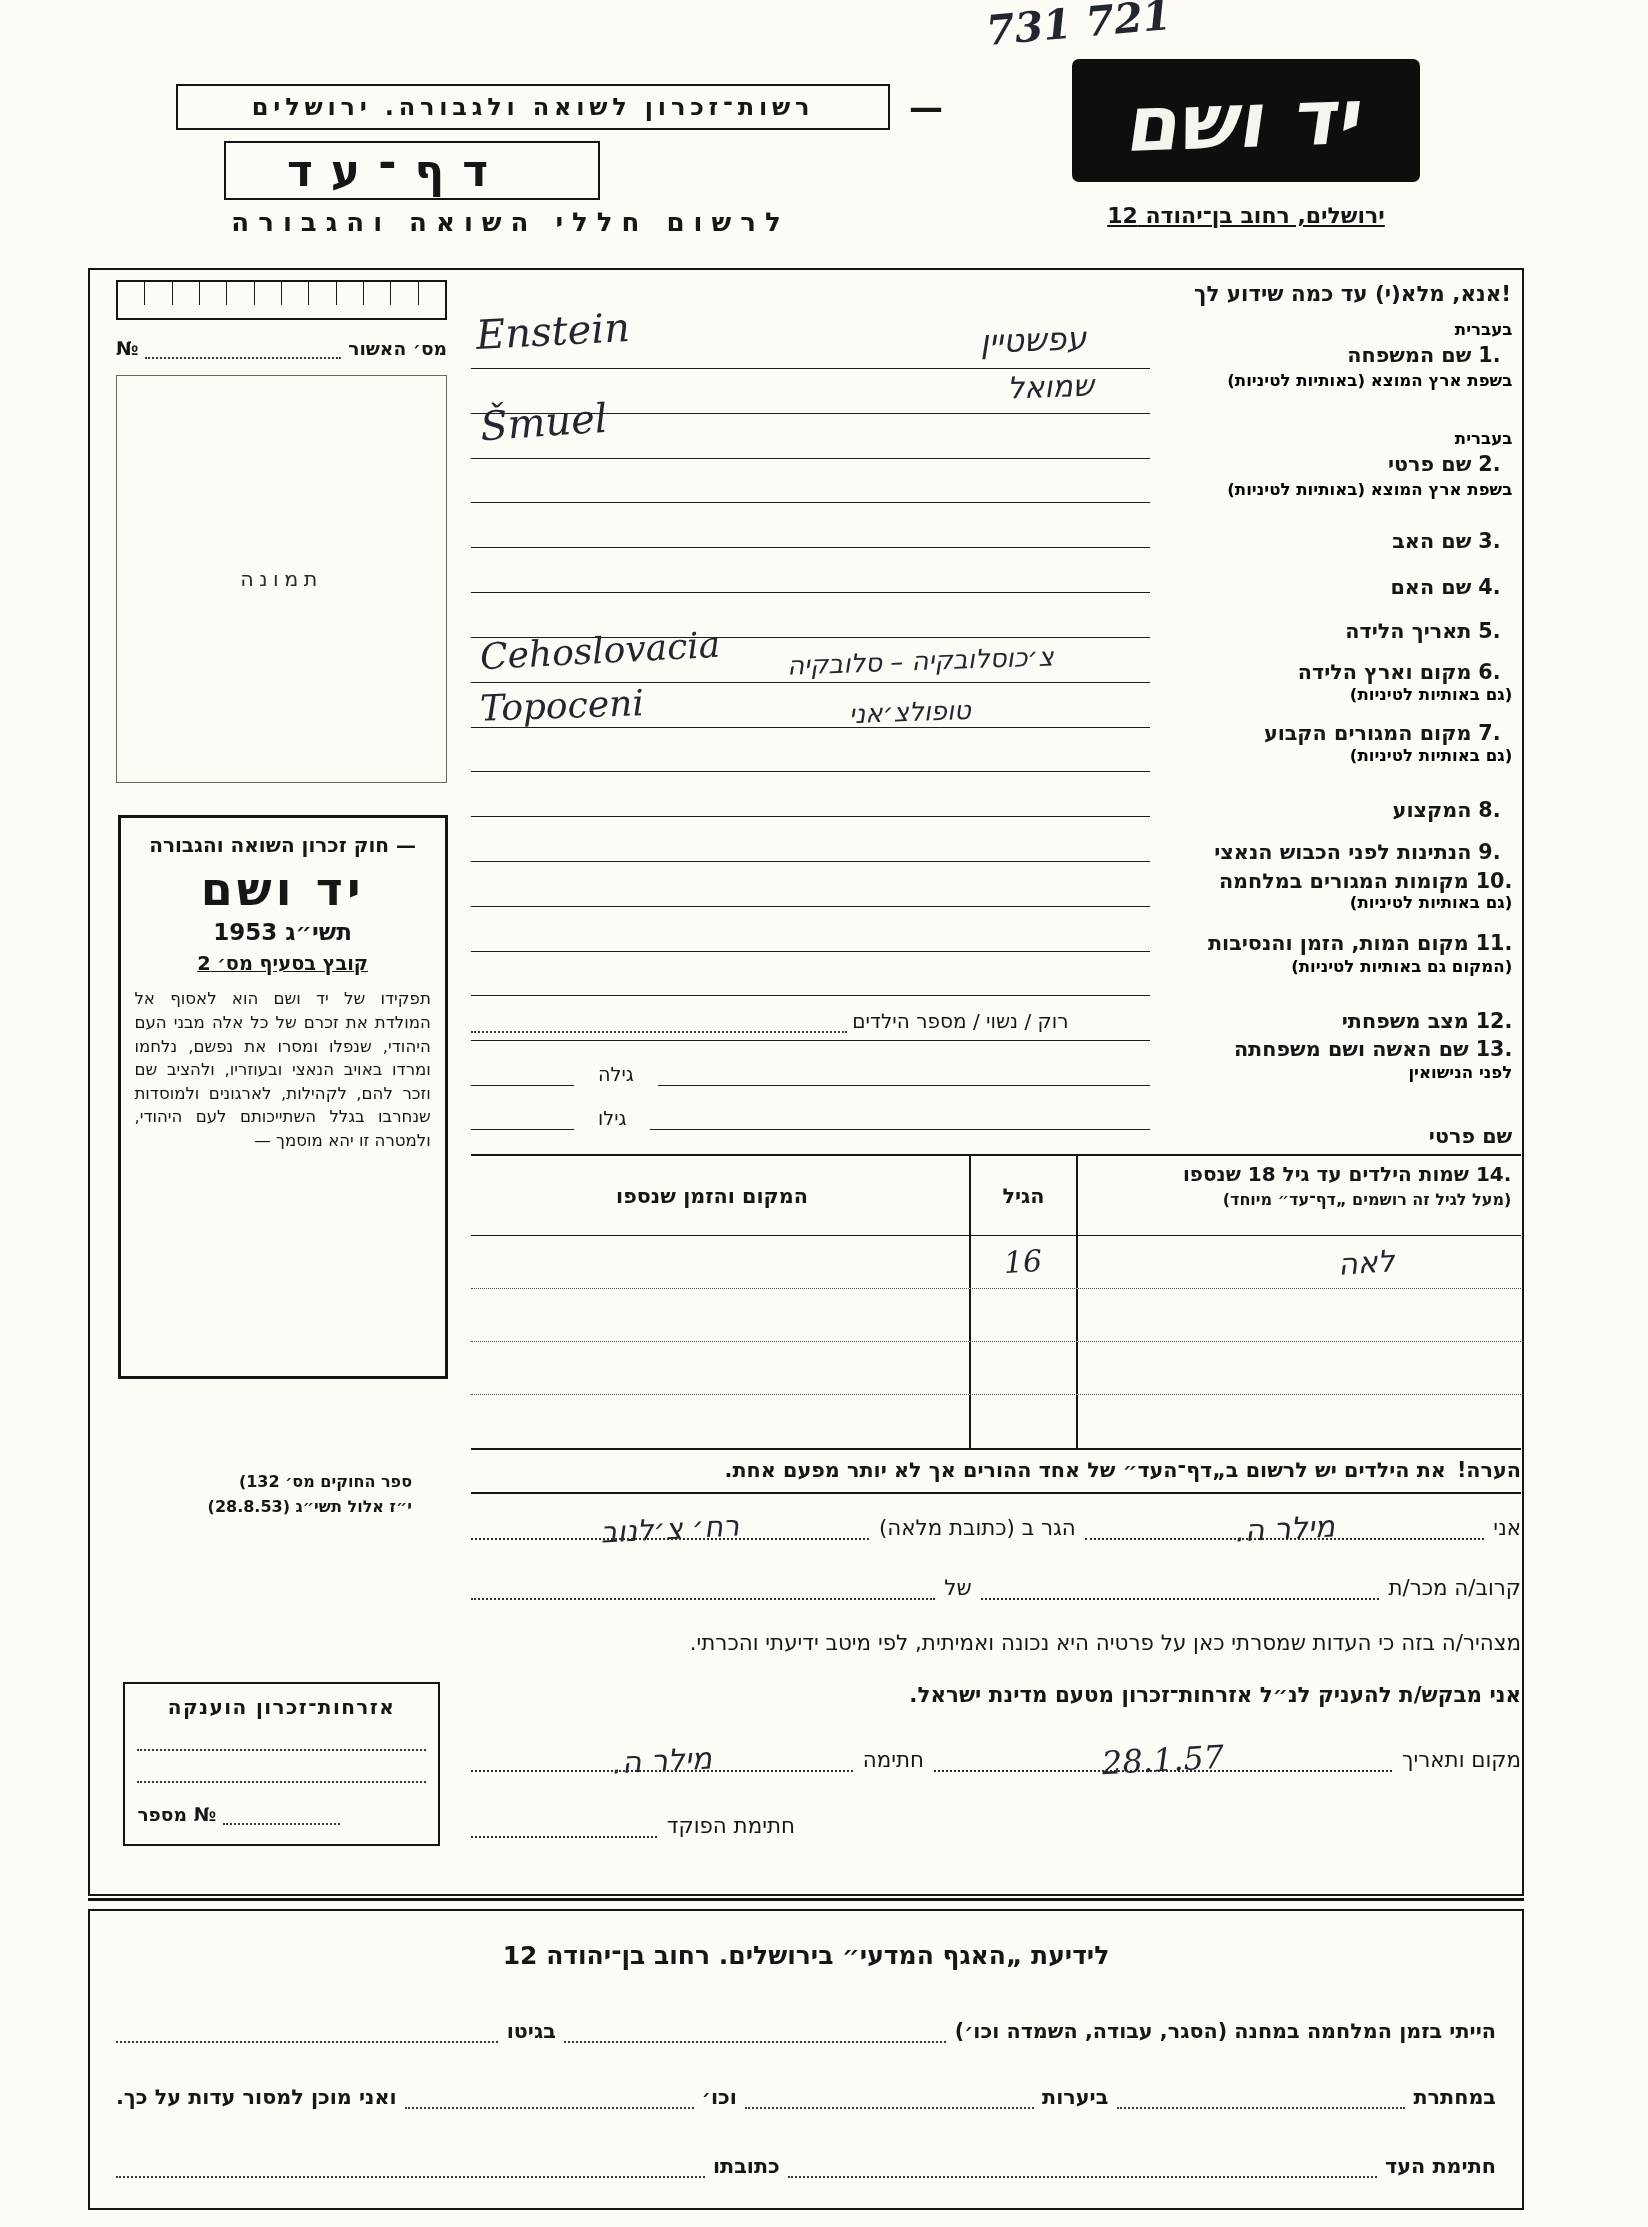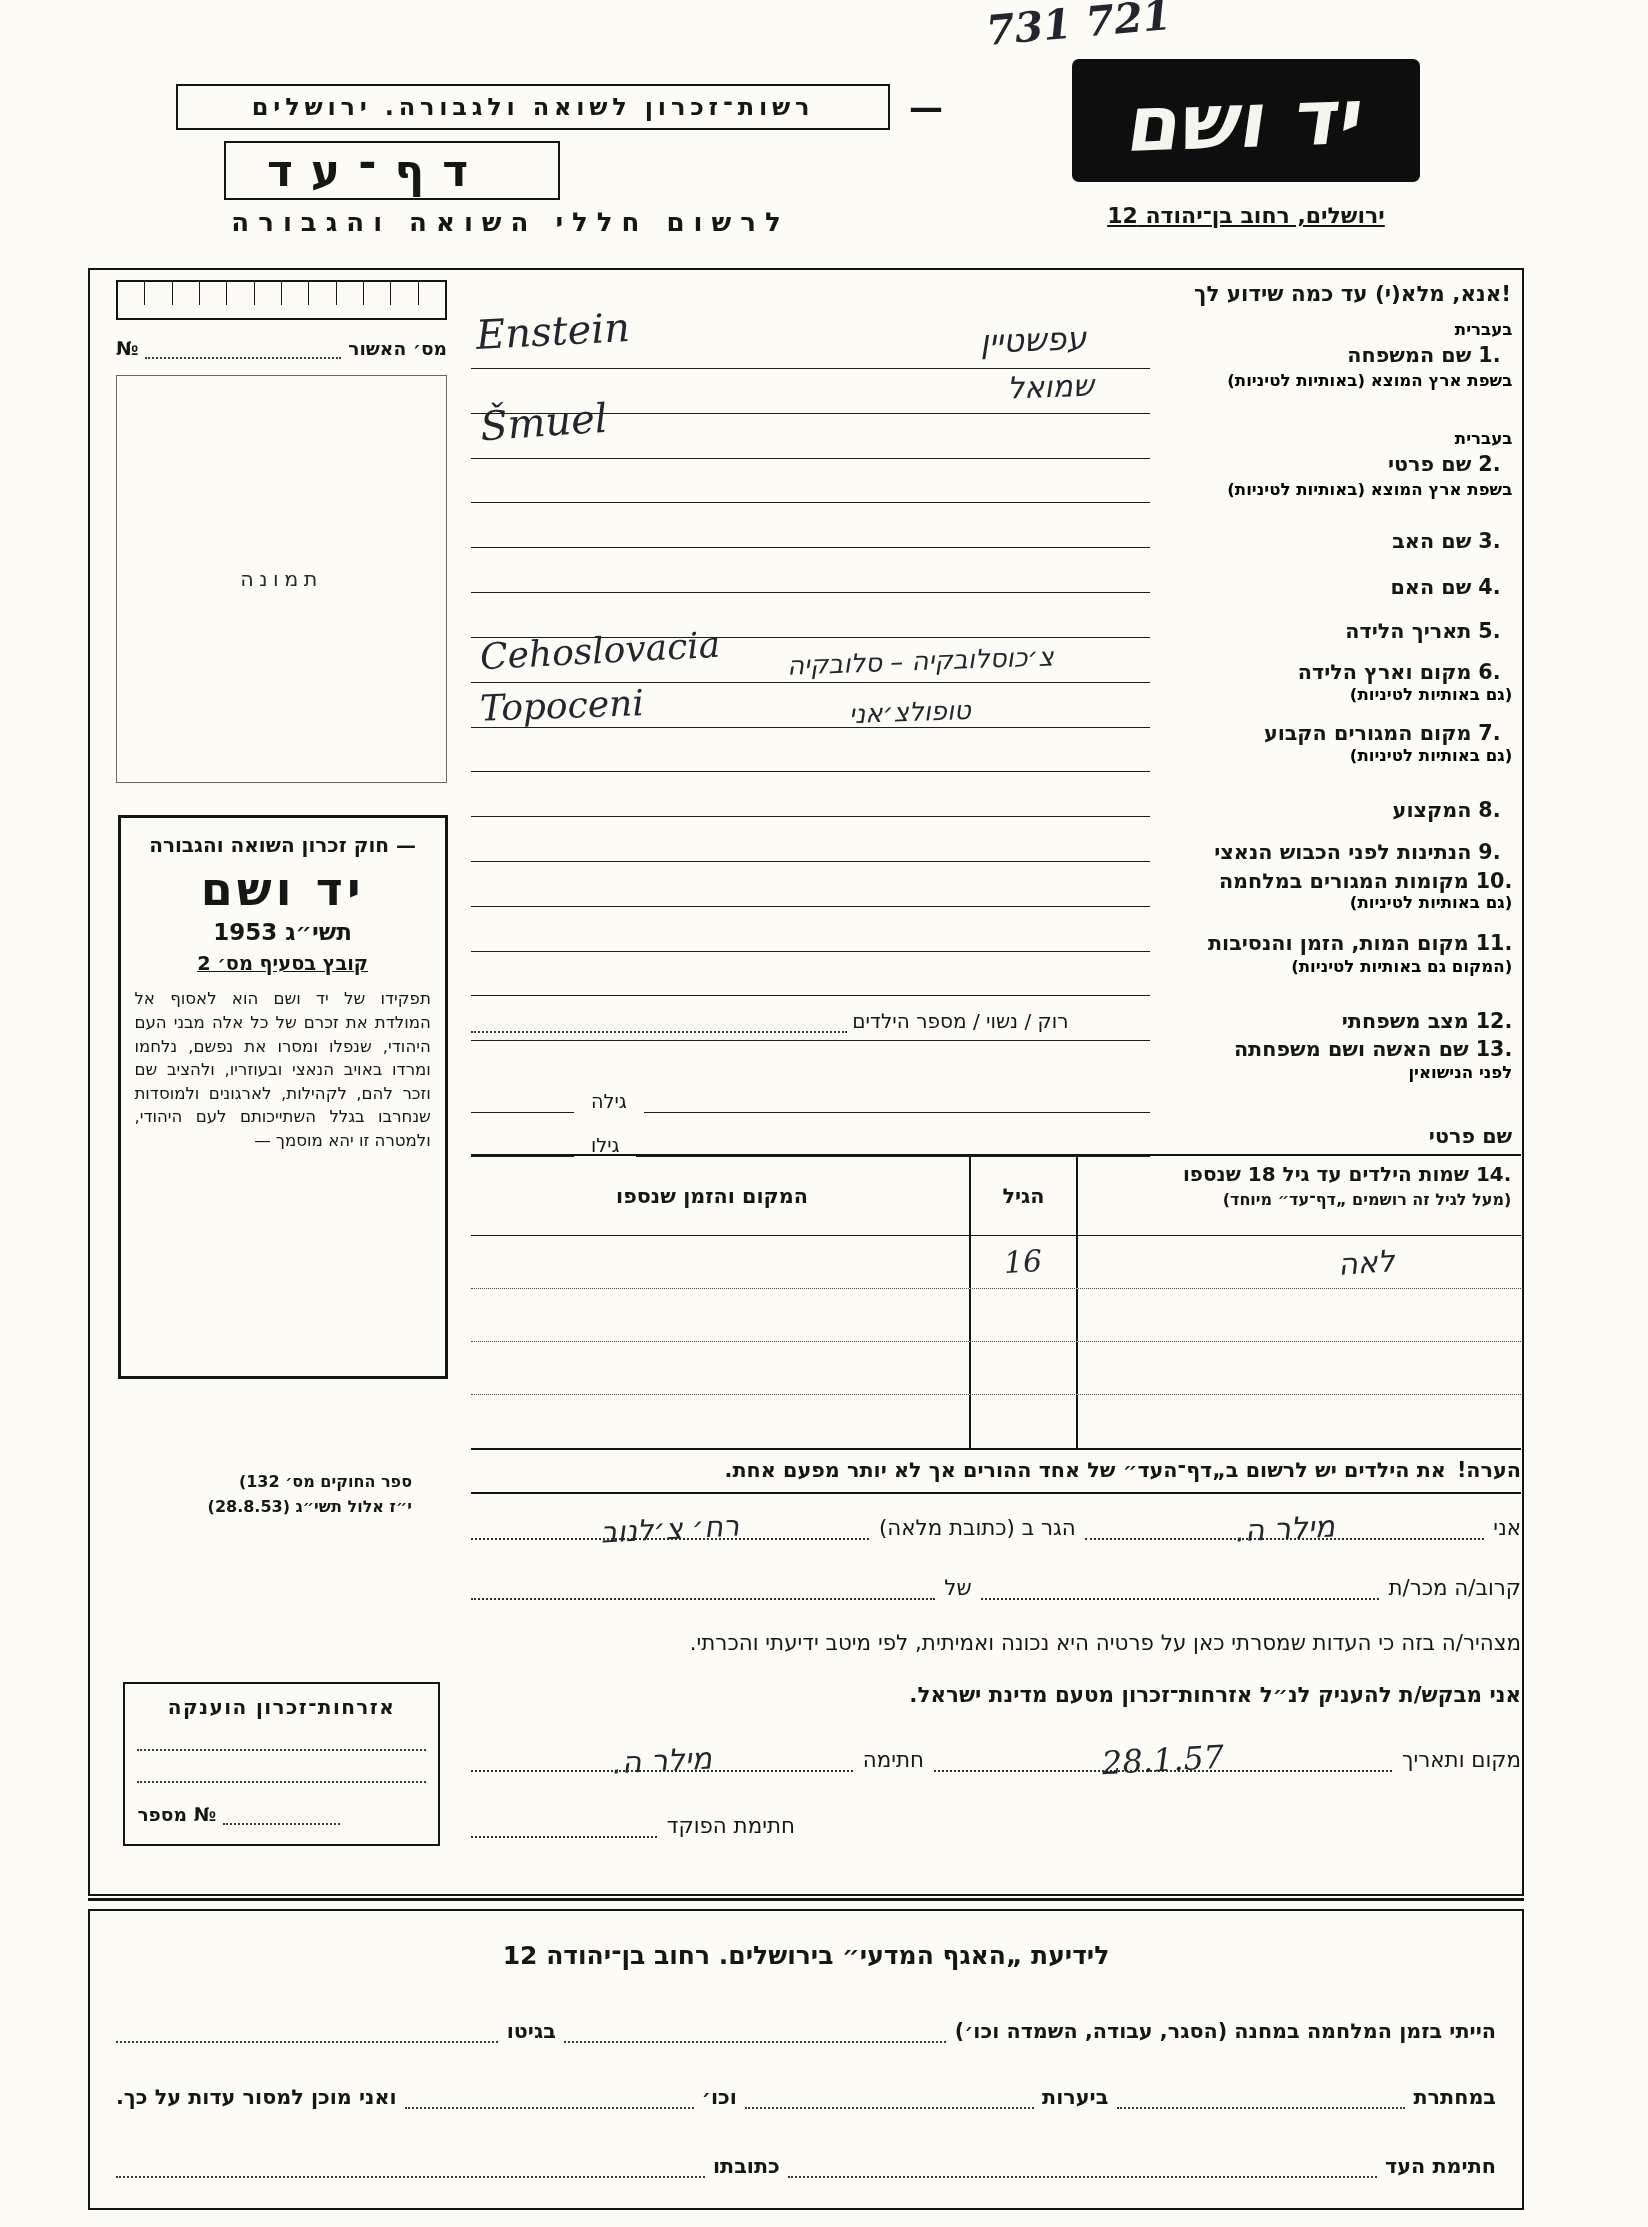--- a/index.html
+++ b/index.html
@@ -15,21 +15,21 @@
   .hw { font-style:italic; color:#23262e; white-space:nowrap; line-height:1; }
   .hw-lat { font-family:"DejaVu Serif", serif; }
   .hw-heb { font-family:"DejaVu Sans", sans-serif; }
 
   
   .doc-number { left:986px; top:2.8px; font-size:41px; font-weight:bold; transform:rotate(-5deg); }
   .authority-box { left:176px; top:84px; width:714px; height:46px; border:2.8px solid #141414;
     display:flex; align-items:center; justify-content:center;
     font-size:24px; font-weight:bold; letter-spacing:4.8px; }
   .header-dash { left:909px; top:87px; font-size:34px; font-weight:bold; }
-  .title-box { left:224px; top:141px; width:336px; height:59px; border:2.8px solid #141414;
+  .title-box { left:224px; top:141px; width:376px; height:59px; border:2.8px solid #141414;
     display:flex; align-items:center; justify-content:center;
     font-size:44px; font-weight:bold; letter-spacing:18px; padding-right:31px; }
   .subtitle { left:207px; top:207px; width:607px; text-align:center;
     font-size:26px; font-weight:bold; letter-spacing:9px; }
   .logo { left:1072px; top:59px; width:348px; height:123px; background:#0e0e0e; border-radius:6.9px;
     display:flex; align-items:center; justify-content:center; }
   .logo-text { color:#f6f4ee; font-size:77px; font-weight:bold; transform:skewX(-10deg) rotate(-2deg);
     letter-spacing:0px; }
   .address { left:1034px; top:203px; width:424px; text-align:center; font-size:22px; font-weight:bold;text-decoration:underline; }
 
@@ -69,21 +69,21 @@
     font-size:18.6px; font-weight:bold; }
   .cz-num-line { width:117px; border-bottom:2.1px dotted #3a3a3a; height:1.05em; }
 
   .wline { position:absolute; left:381px; width:679px; height:1.4px; background:#1d1d1d; }
 
   .marital-row { left:381px; top:739px; width:679px; display:flex; direction:rtl;
     align-items:flex-end; gap:5.5px; font-size:20px; }
   .m-spacer { width:76px; }
 
   .age-row { left:381px; width:679px; height:26px; display:flex; direction:rtl;
-    align-items:flex-end; gap:17px; font-size:19.3px;margin-top:27px; }
+    align-items:flex-end; gap:24px; font-size:19.3px; }
   .solid-fill { flex:1; border-bottom:1.4px solid #1d1d1d; height:1em; }
   .solid-short { flex:none; width:103px; border-bottom:1.4px solid #1d1d1d; height:1em; }
 
   .flabel { position:absolute; right:9.7px; width:366px; display:flex; direction:rtl;
     justify-content:flex-start; gap:6.9px; font-size:20.7px; font-weight:bold; }
   .fnum { direction:ltr; min-width:34px; text-align:left; }
   .fsub { position:absolute; right:9.7px; width:366px; direction:rtl; text-align:right;
     font-size:16.6px; font-weight:bold; color:#000000; }
 
   

